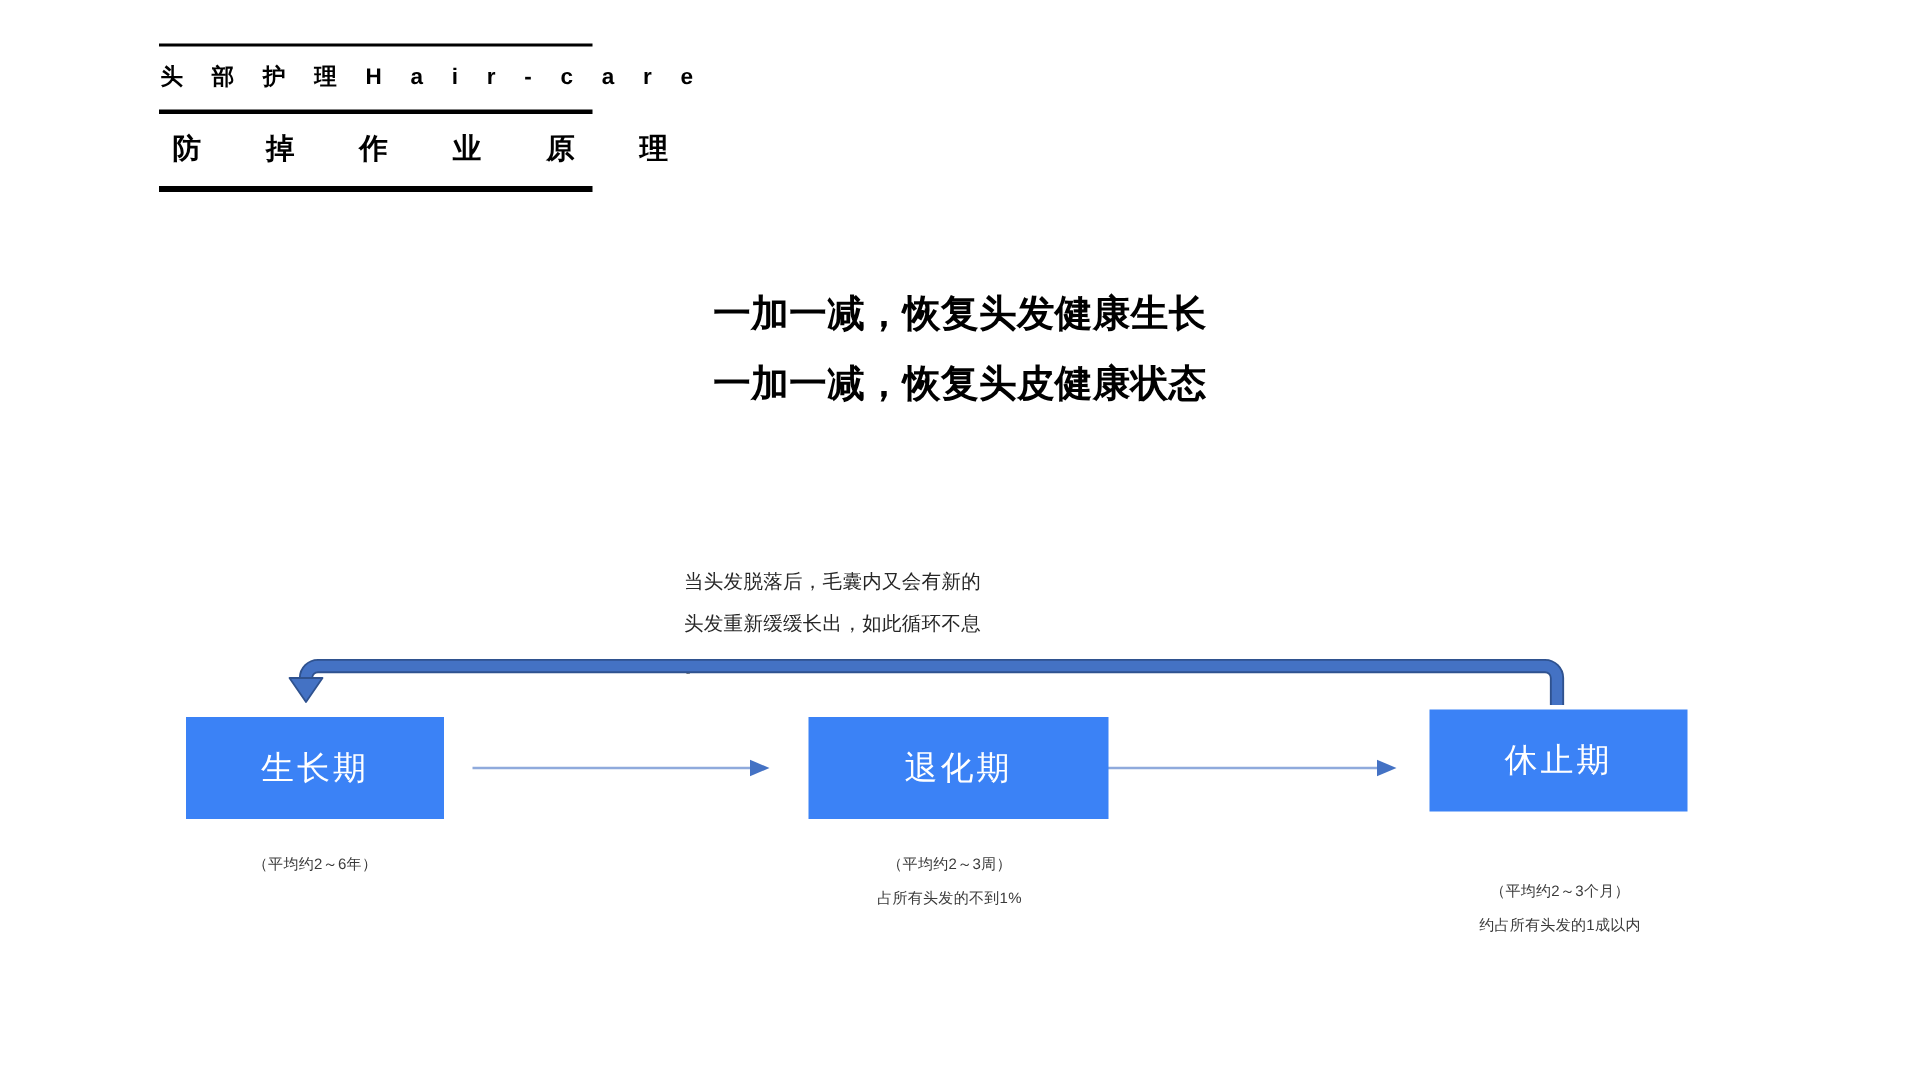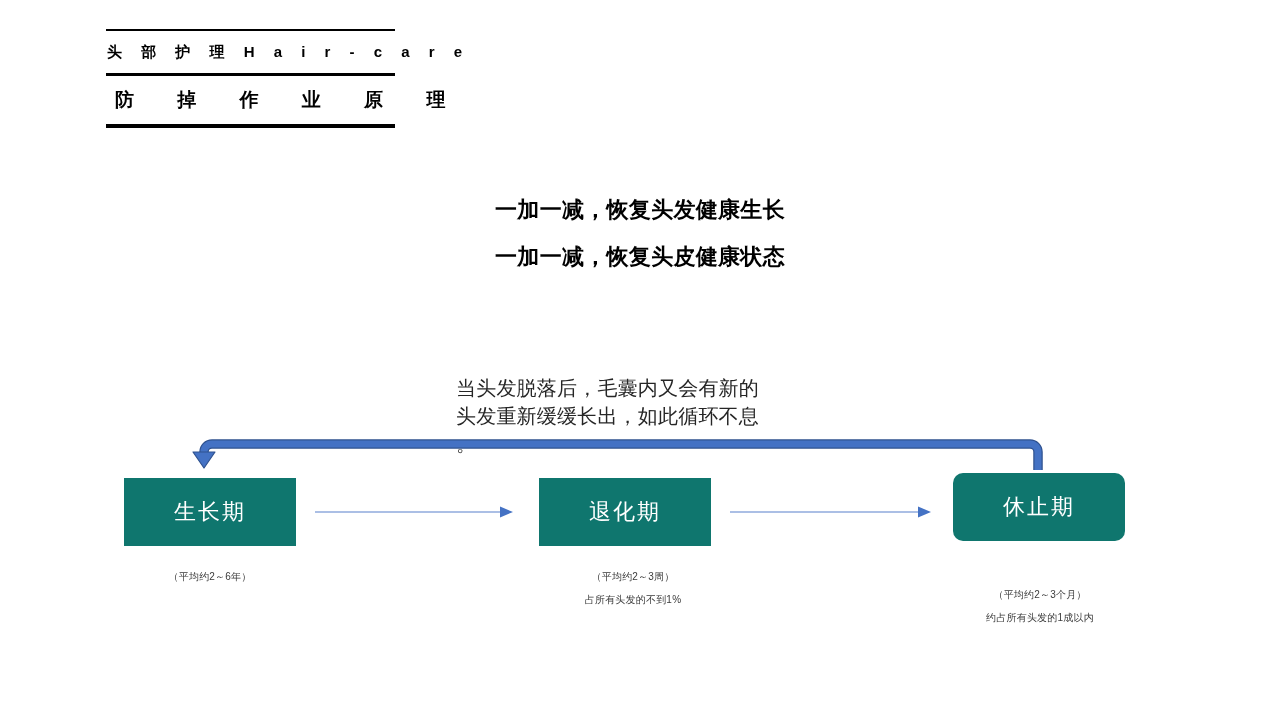--- a/index.html
+++ b/index.html
@@ -61,65 +61,65 @@
 
   
   .headline {
     position: absolute;
     left: 380px;
     top: 186px;
     width: 520px;
     text-align: center;
   }
   .headline-line {
-    font-size: 22px;
+    font-size: 25px;
     font-weight: 700;
     line-height: 47px;
     letter-spacing: 0.3px;
     white-space: nowrap;
   }
 
   
   .cycle-note {
     position: absolute;
     left: 456px;
     top: 374px;
     width: 340px;
-    font-size: 20px;
+    font-size: 13px;
     line-height: 28px;
     color: #262626;
     letter-spacing: 0.2px;
   }
   .cycle-note-line { white-space: nowrap; }
 
   
   .connector-layer {
     position: absolute;
     left: 0;
     top: 0;
     width: 1280px;
     height: 720px;
     pointer-events: none;
   }
 
   
   .phase-box {
     position: absolute;
-    background: #0f766e;
+    background: #3b82f6;
     color: #ffffff;
     display: flex;
     align-items: center;
     justify-content: center;
     font-size: 22px;
     letter-spacing: 2px;
     box-sizing: border-box;
   }
   .phase-box-1 { left: 124px; top: 478px; width: 172px; height: 68px; }
-  .phase-box-2 { left: 539px; top: 478px; width: 172px; height: 68px; }
-  .phase-box-3 { left: 953px; top: 473px; width: 172px; height: 68px; border-radius: 10px; }
+  .phase-box-2 { left: 539px; top: 478px; width: 200px; height: 68px; }
+  .phase-box-3 { left: 953px; top: 473px; width: 172px; height: 68px; }
 
   
   .phase-caption {
     position: absolute;
     text-align: center;
     font-size: 10px;
     line-height: 23px;
     color: #3a3a3a;
     letter-spacing: 0.2px;
   }

